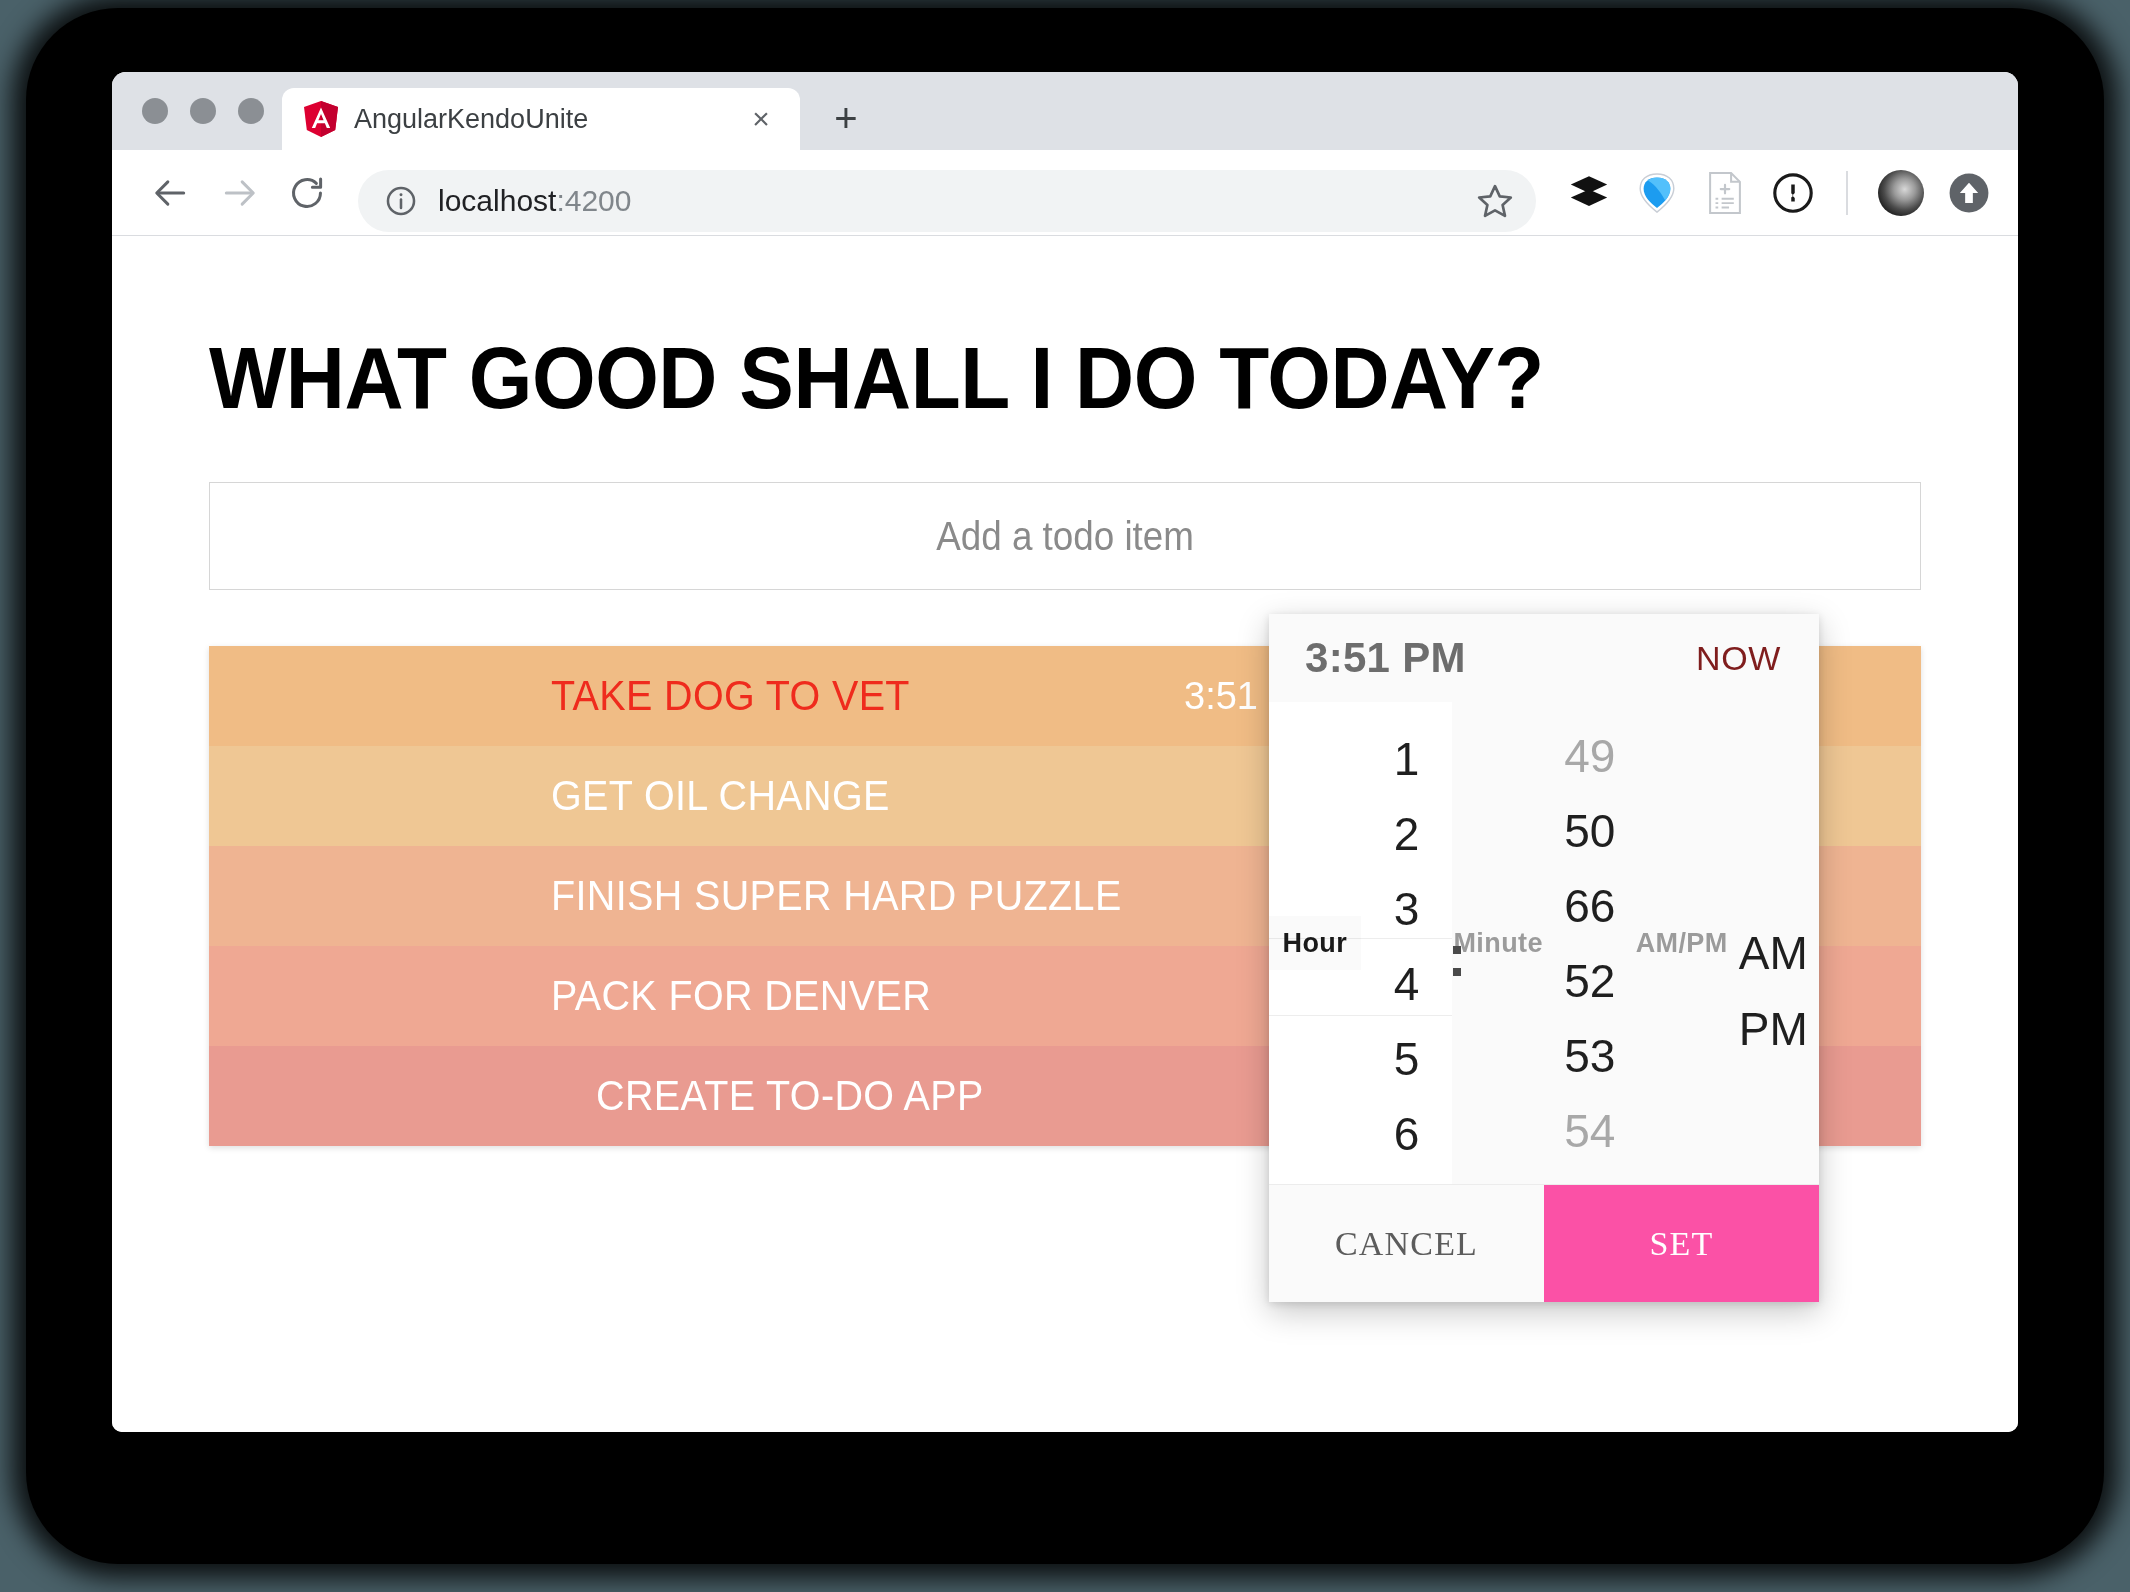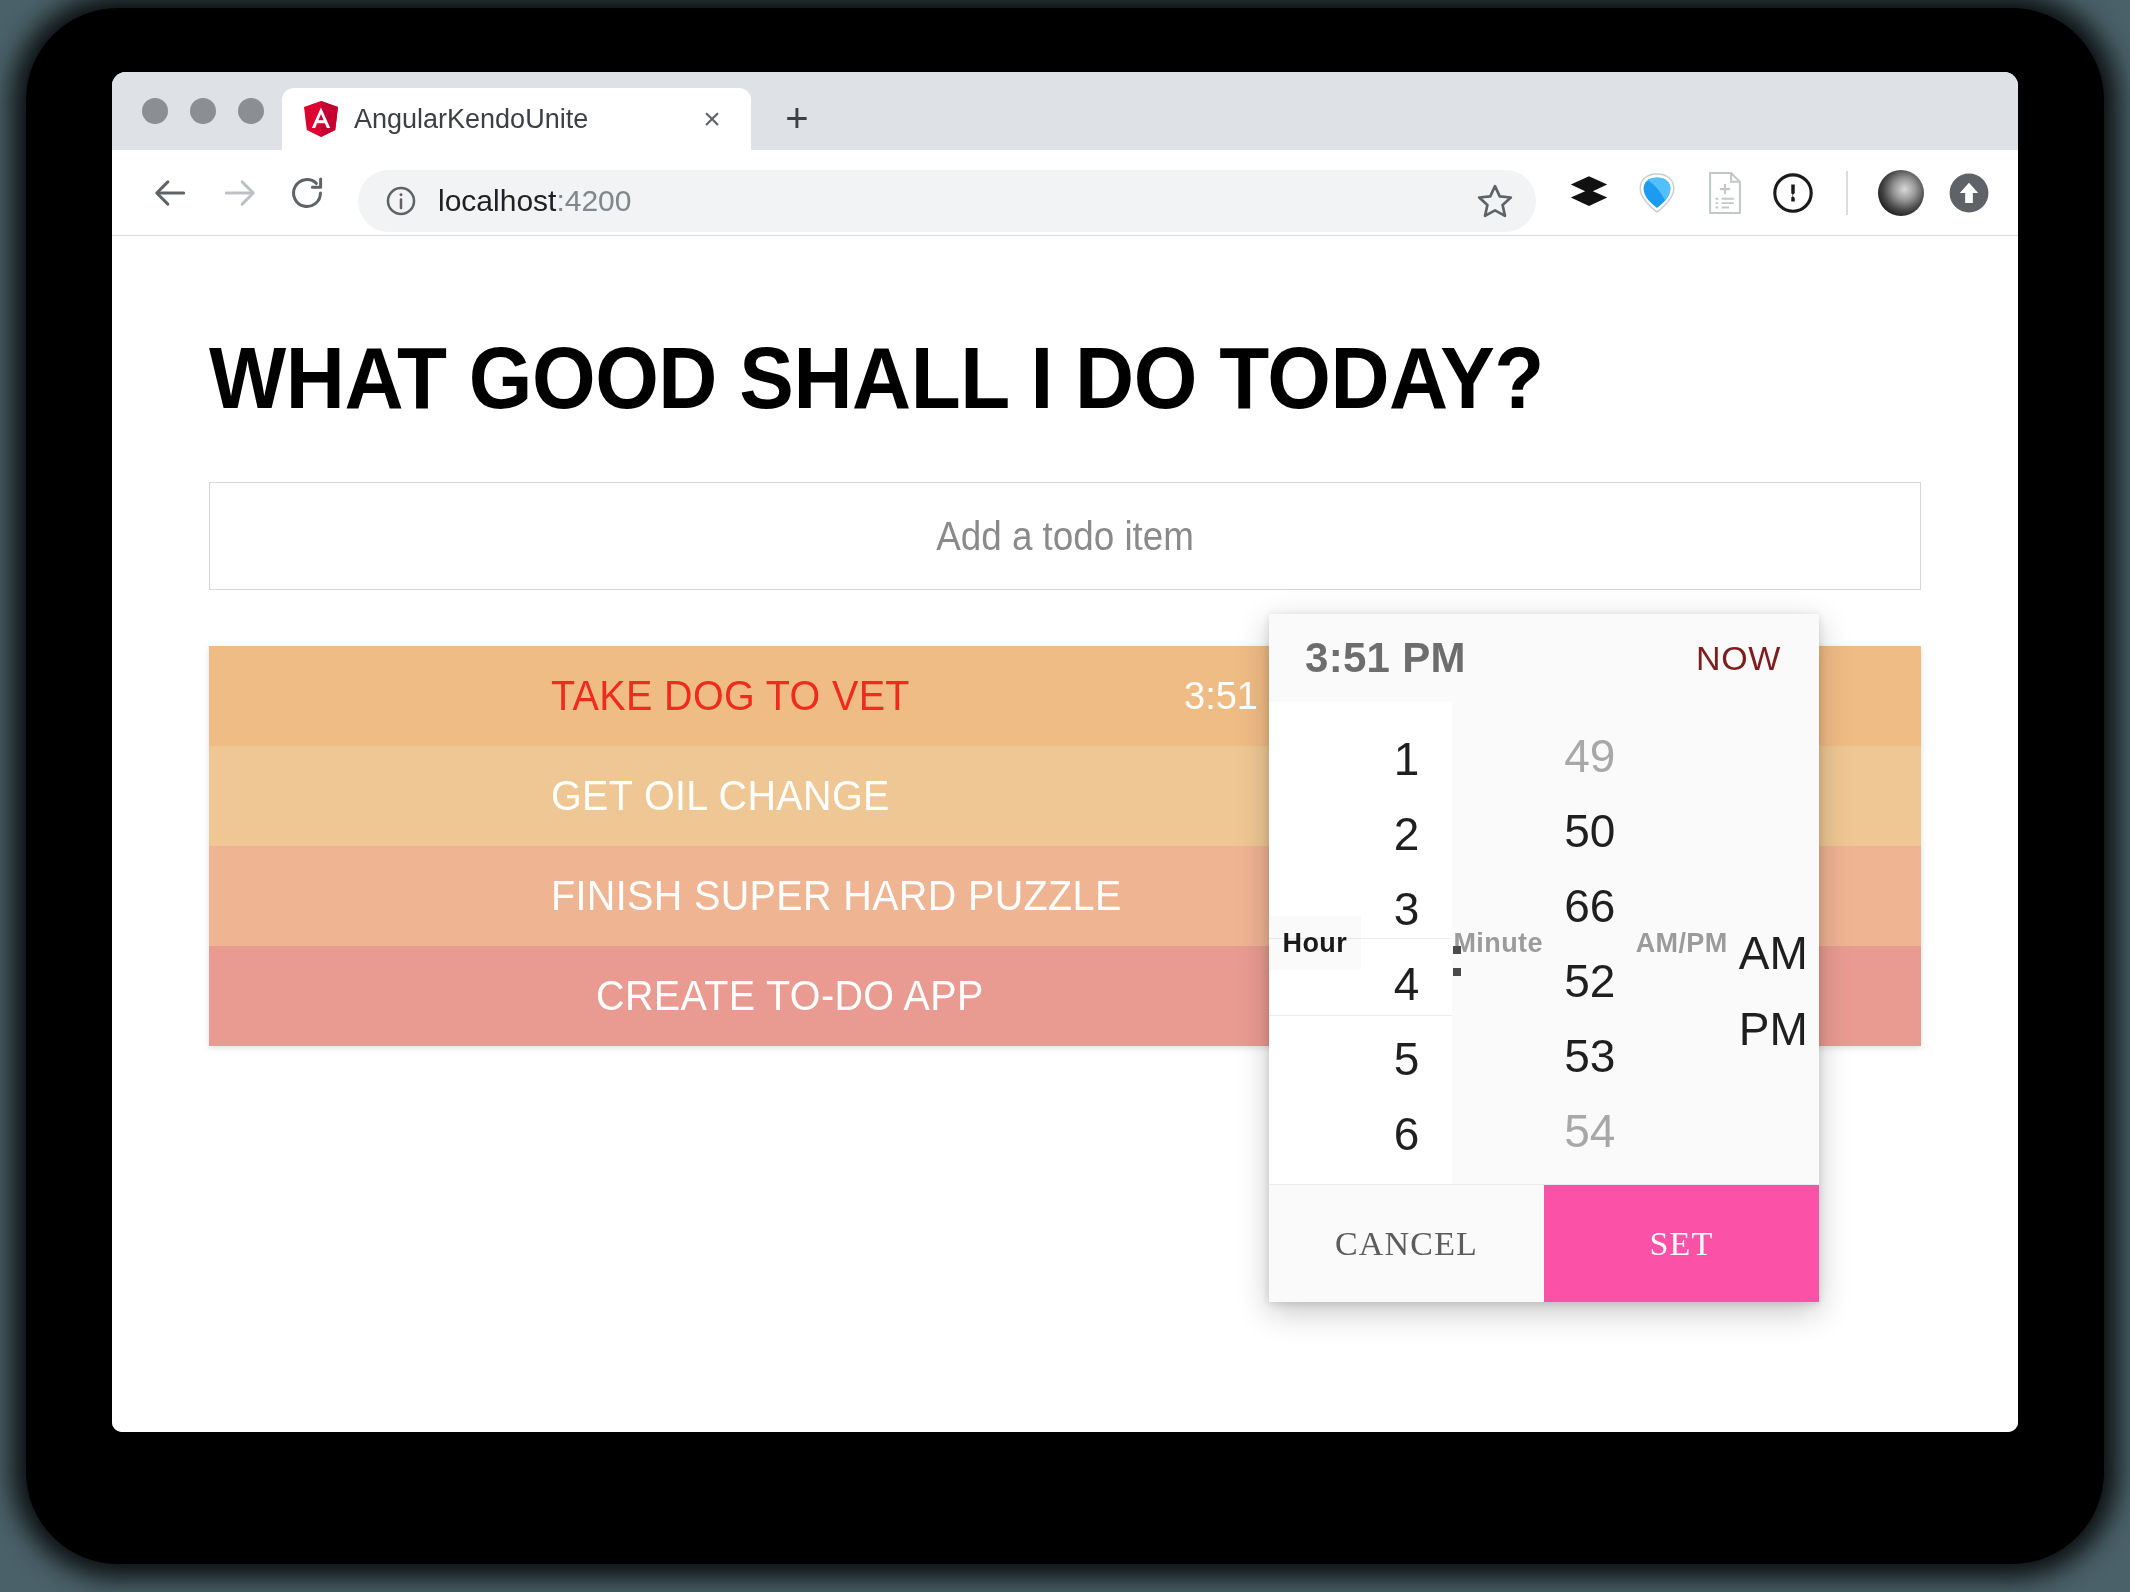--- a/index.html
+++ b/index.html
@@ -64,21 +64,21 @@
     height: 78px;
     padding: 0 18px 0 12px;
   }
   .tl-dot {
     width: 26px; height: 26px;
     border-radius: 50%;
     background: #8b8f94;
   }
   .tab {
     height: 62px;
-    width: 469px;
+    width: 518px;
     background: #ffffff;
     border-radius: 12px 12px 0 0;
     display: flex;
     align-items: center;
     padding: 16px 22px;
     gap: 16px;
     position: relative;
   }
   .angular-logo {
     width: 34px; height: 36px;
@@ -498,20 +498,23 @@
                 <circle cx="12" cy="12" r="9.3"></circle>
                 <path d="M12 6.6 V12 H16.4"></path>
               </svg>
             </span>
           </div>
           <div class="todo-row" style="background: rgb(239, 199, 148);">
             <span class="todo-label">GET OIL CHANGE</span>
           </div>
           <div class="todo-row" style="background: rgb(239, 180, 146);">
             <span class="todo-label">FINISH SUPER HARD PUZZLE</span>
+          </div>
+          <div class="todo-row" style="background: rgb(239, 168, 147);">
+            <span class="todo-label">PACK FOR DENVER</span>
           </div>
           <div class="todo-row" style="background: rgb(233, 155, 145); padding-left: 45px;">
             <span class="todo-label">CREATE TO-DO APP</span>
           </div>
         </div>
 
       <div class="timepicker">
 
         <div class="tp-header">
           <span class="tp-current">3:51 PM</span>

